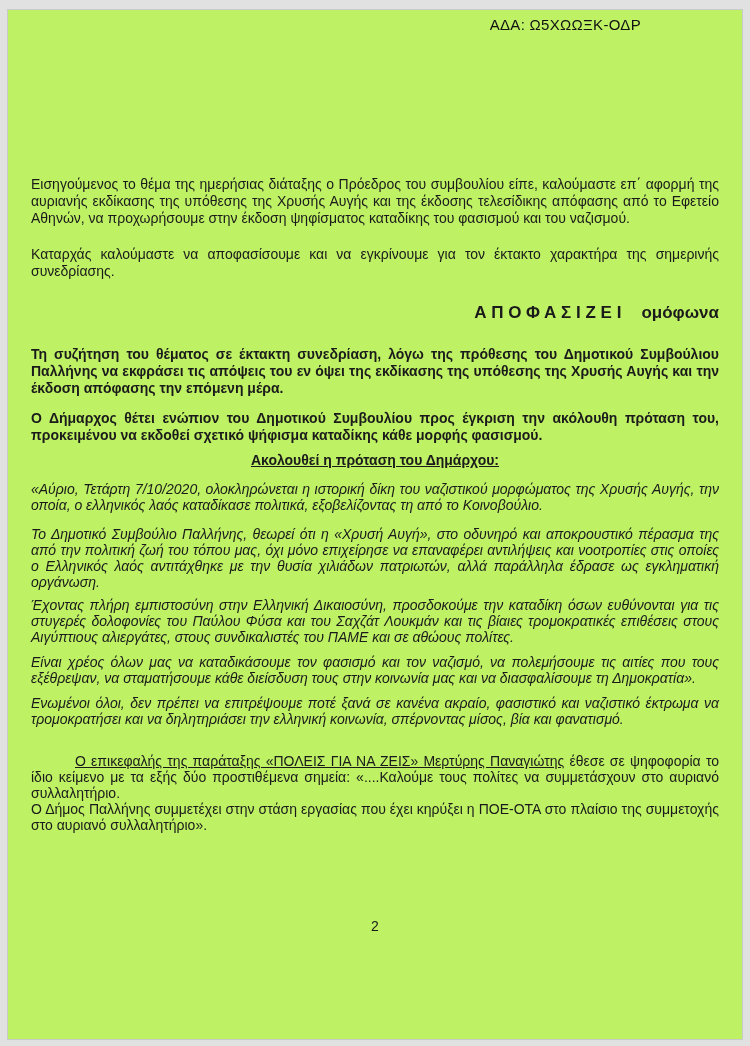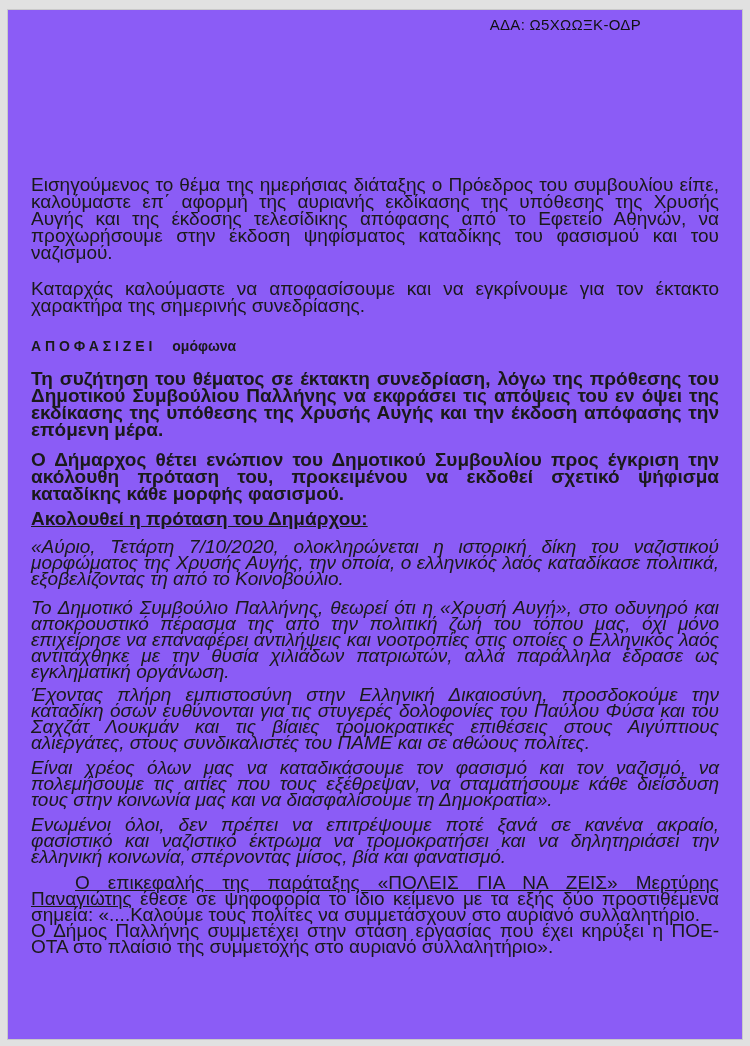--- a/index.html
+++ b/index.html
@@ -14,64 +14,64 @@
     position: relative;
     font-family: "Liberation Sans", sans-serif;
     color: #1a1a1a;
   }
   .page {
     position: absolute;
     left: 7px;
     top: 9px;
     right: 7px;
     bottom: 6px;
-    background: #8b5cf6;
+    background: #bef264;
     border: 1px solid #c9c9c9;
     box-sizing: border-box;
     padding: 0 23px;
     overflow: hidden;
   }
   .ada {
     margin-top: 6px;
     text-align: right;
     padding-right: 78px;
     font-size: 15px;
     line-height: 18px;
     letter-spacing: 0.3px;
     color: #111;
   }
   p {
     margin: 0;
-    font-size: 19px;
+    font-size: 14px;
     line-height: 17px;
   }
   .j { text-align: justify; }
   .b { font-weight: bold; }
   .i { font-style: italic; line-height: 16px; }
-  .u { text-decoration: underline; }
+  .u { text-decoration: underline; text-align: center; }
   .indent { text-indent: 44px; line-height: 16px; }
   .decision-heading {
     margin-top: 24px;
-    text-align: left;
+    text-align: right;
     font-weight: bold;
-    font-size: 14px;
+    font-size: 17px;
     line-height: 17px;
   }
   .decision-heading .mode { margin-left: 20px; }
   .p-intro1   { margin-top: 142px; }
   .p-intro2   { margin-top: 19px; }
-  .p-dec1     { margin-top: 15px; }
+  .p-dec1     { margin-top: 25px; }
   .p-dec2     { margin-top: 13px; }
   .p-prop-h   { margin-top: 8px; }
   .p-q1       { margin-top: 12px; font-style: italic; }
   .p-q2       { margin-top: 13px; }
   .p-q3       { margin-top: 7px; }
   .p-q4       { margin-top: 9px; }
   .p-q5       { margin-top: 9px; }
-  .p-mertyris { margin-top: 10px; }
+  .p-mertyris { margin-top: 26px; }
   .p-makri    { margin-top: 10px; }
   .p-closing  { margin-top: 7px; line-height: 16px; }
   .page-number {
     margin-top: 85px;
     text-align: center;
     font-size: 14px;
     line-height: 17px;
   }
 </style>
 </head>

